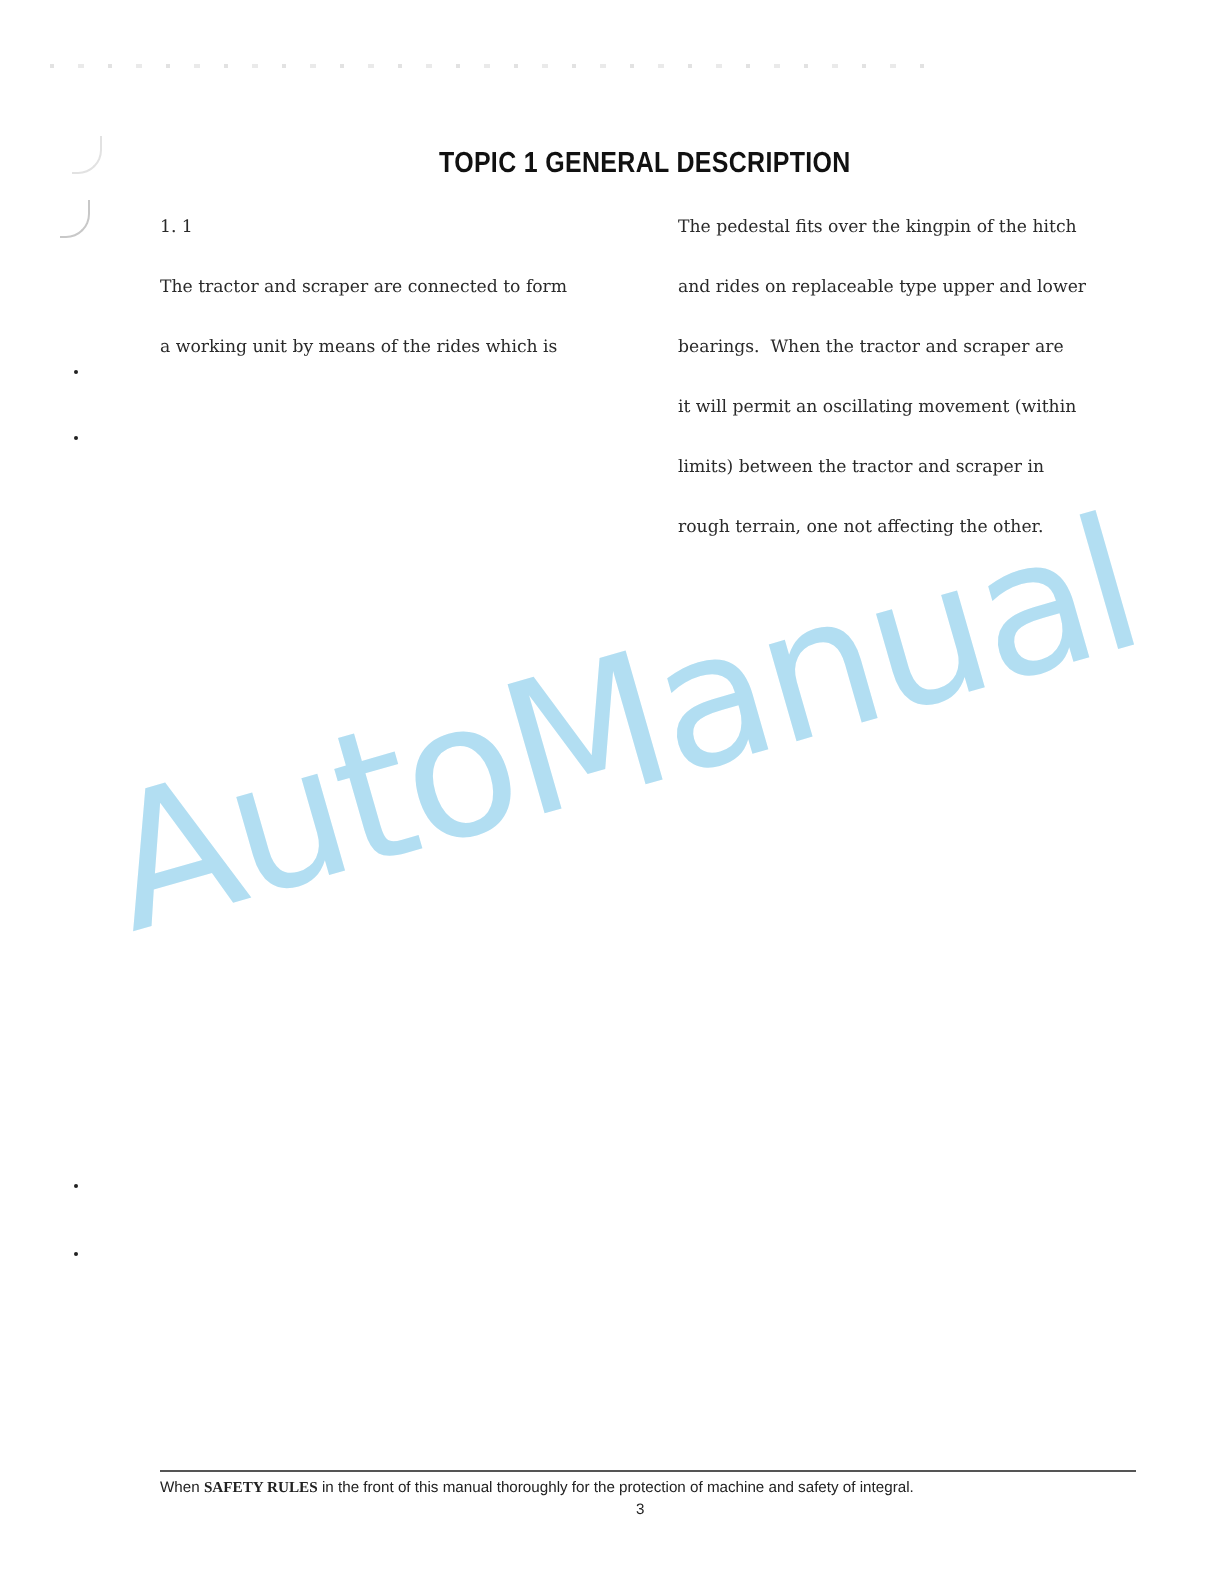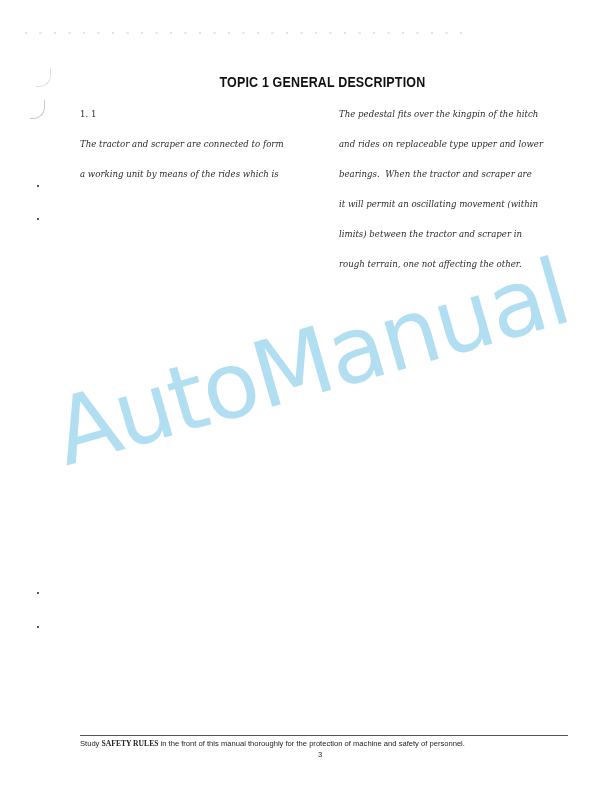--- a/index.html
+++ b/index.html
@@ -43,21 +43,21 @@
     .col {
       position: absolute;
       font-size: 8.6px;
       line-height: 10px;
       color: #2a2a2a;
       white-space: pre;
     }
     .col-left { left: 80px; top: 89px; width: 240px; }
     .col-right { left: 339px; top: 89px; width: 240px; }
     .section-num { }
-    .para-line { display: block; font-style: italic; }
+    .para-line { display: block; }
     .margin-mark {
       position: absolute;
       width: 2px;
       height: 2px;
       background: #222;
       border-radius: 1px;
     }
     .margin-arc {
       position: absolute;
       width: 14px;
@@ -142,14 +142,14 @@
   <span class="para-line">it will permit an oscillating movement (within</span>
   <span class="para-line">limits) between the tractor and scraper in</span>
   <span class="para-line">rough terrain, one not affecting the other.</span>
 </div>
 
 <div class="watermark">
   <div class="watermark-text">AutoManual</div>
 </div>
 
 <div class="footer-rule"></div>
-<div class="footer-note"><span>Study </span><span class="strong">SAFETY RULES</span><span> in the front of this manual thoroughly for the protection of machine and safety of personnel.</span></div>
+<div class="footer-note"><span>When </span><span class="strong">SAFETY RULES</span><span> in the front of this manual thoroughly for the protection of machine and safety of integral.</span></div>
 <div class="page-number">3</div>
 
 </body></html>

